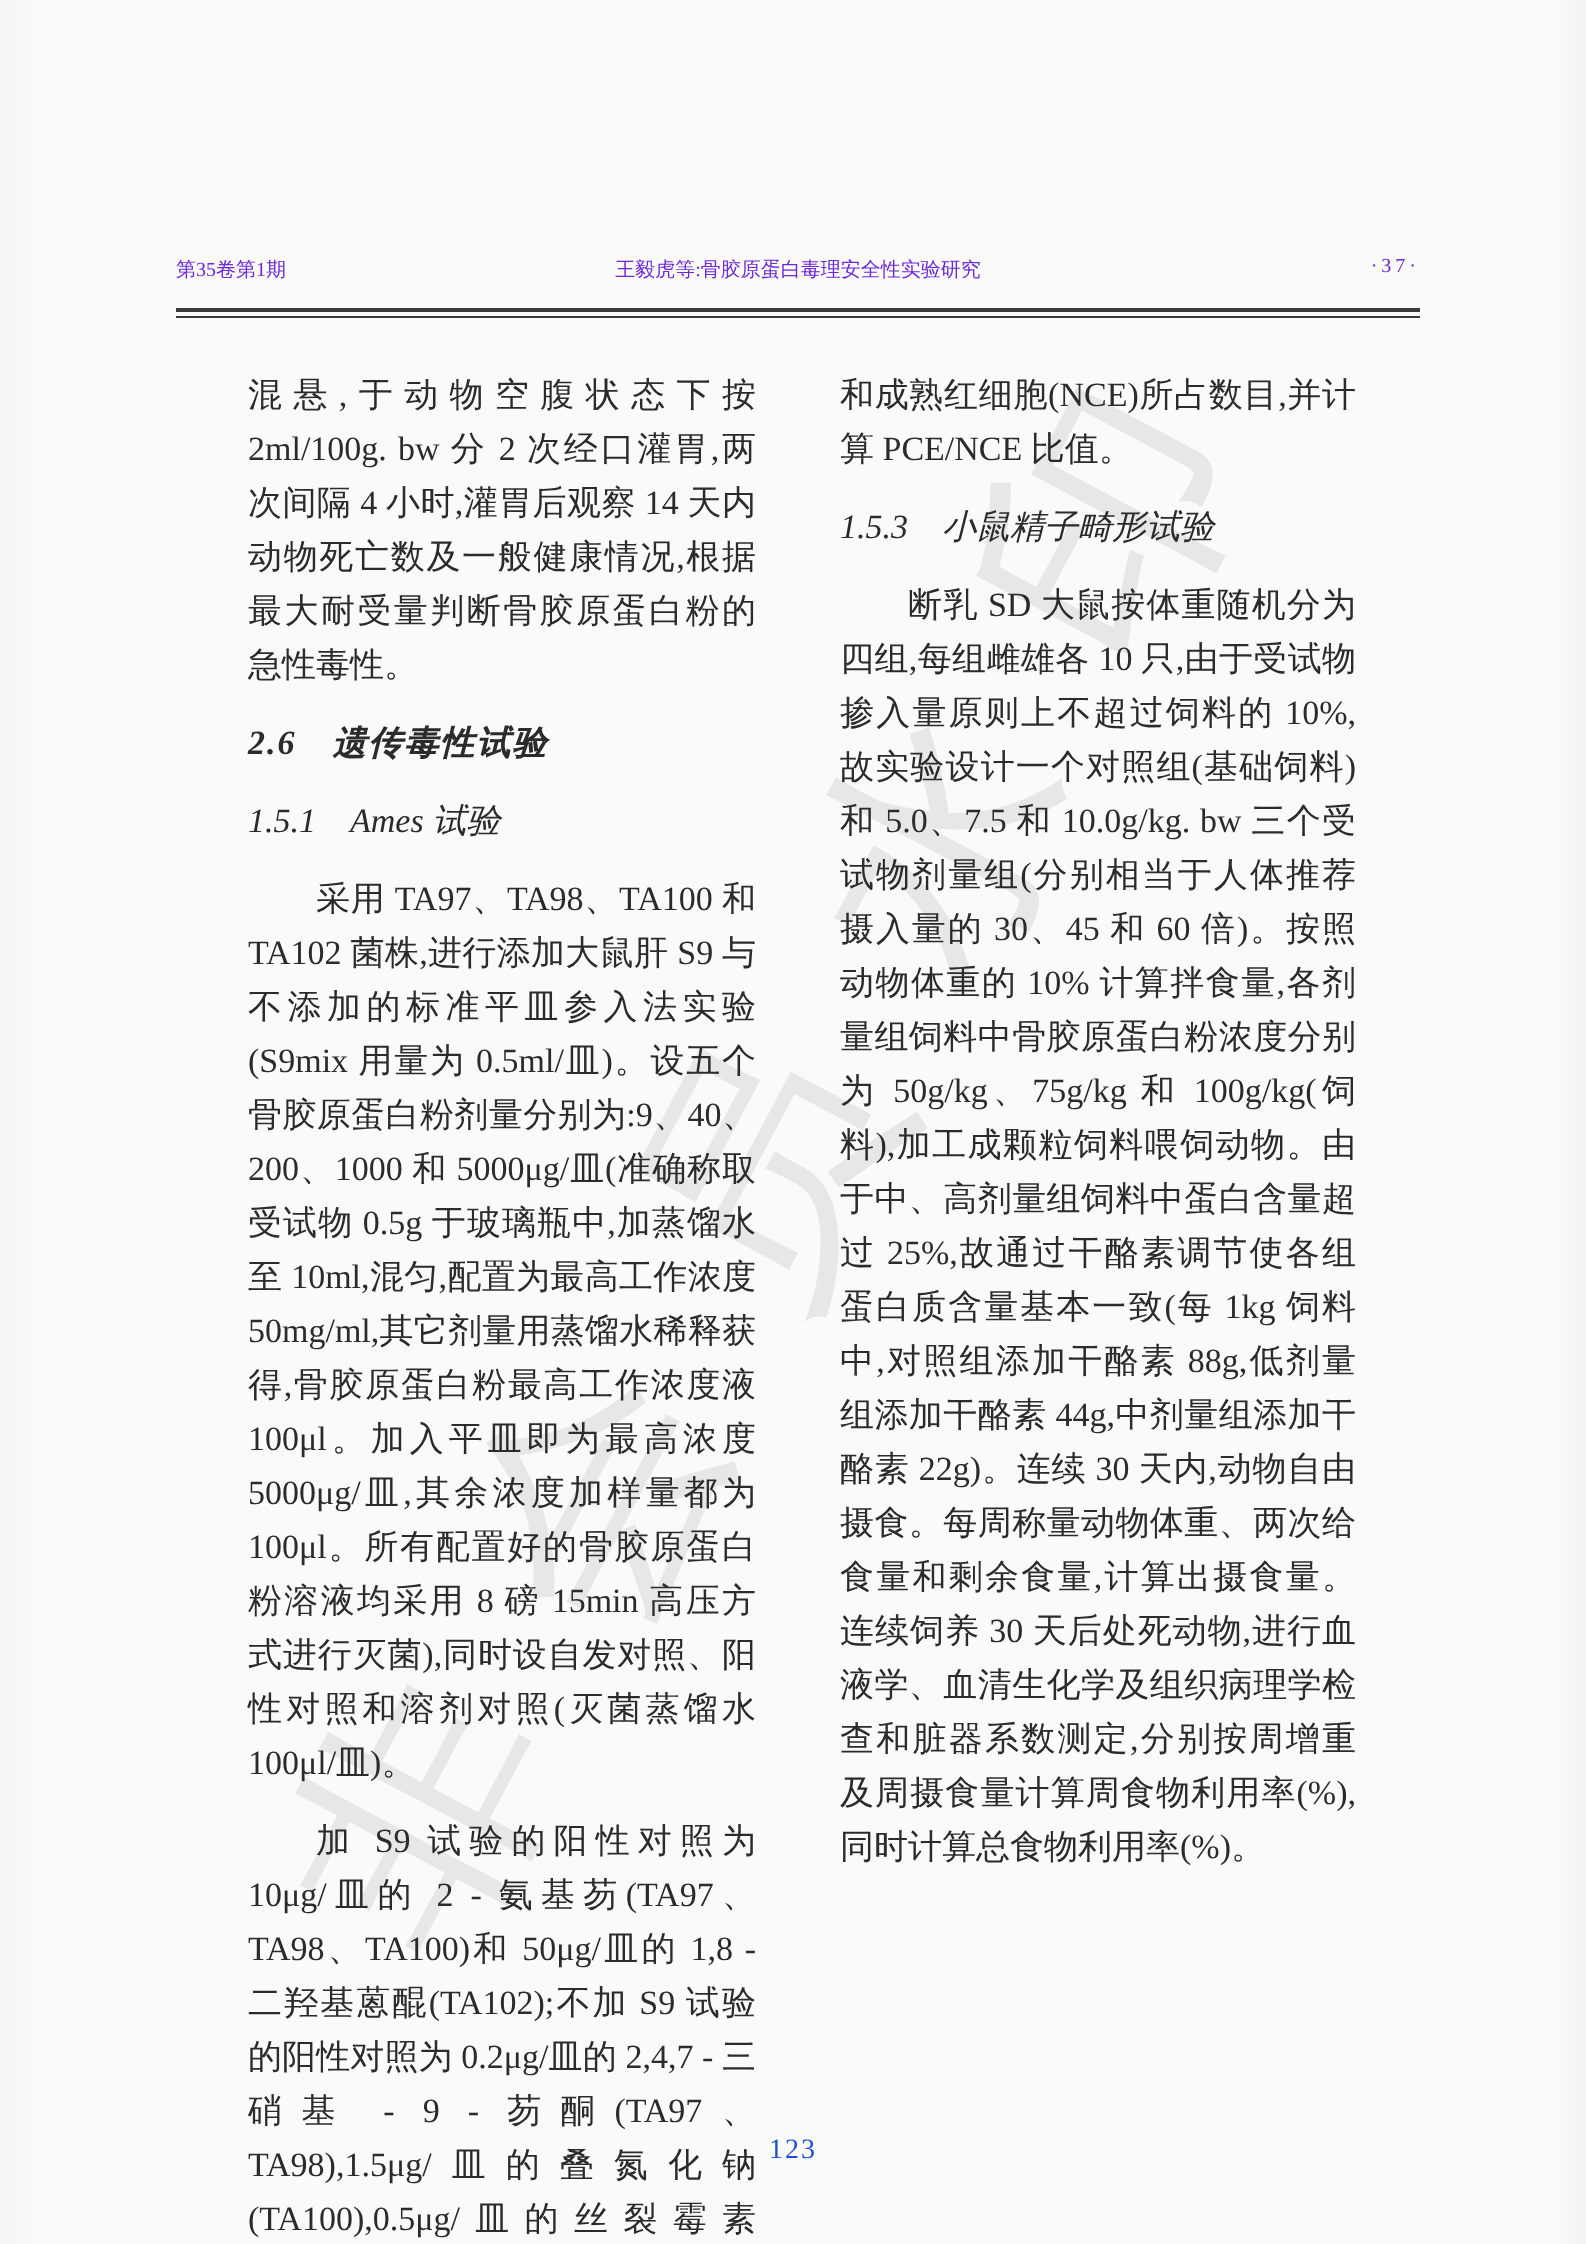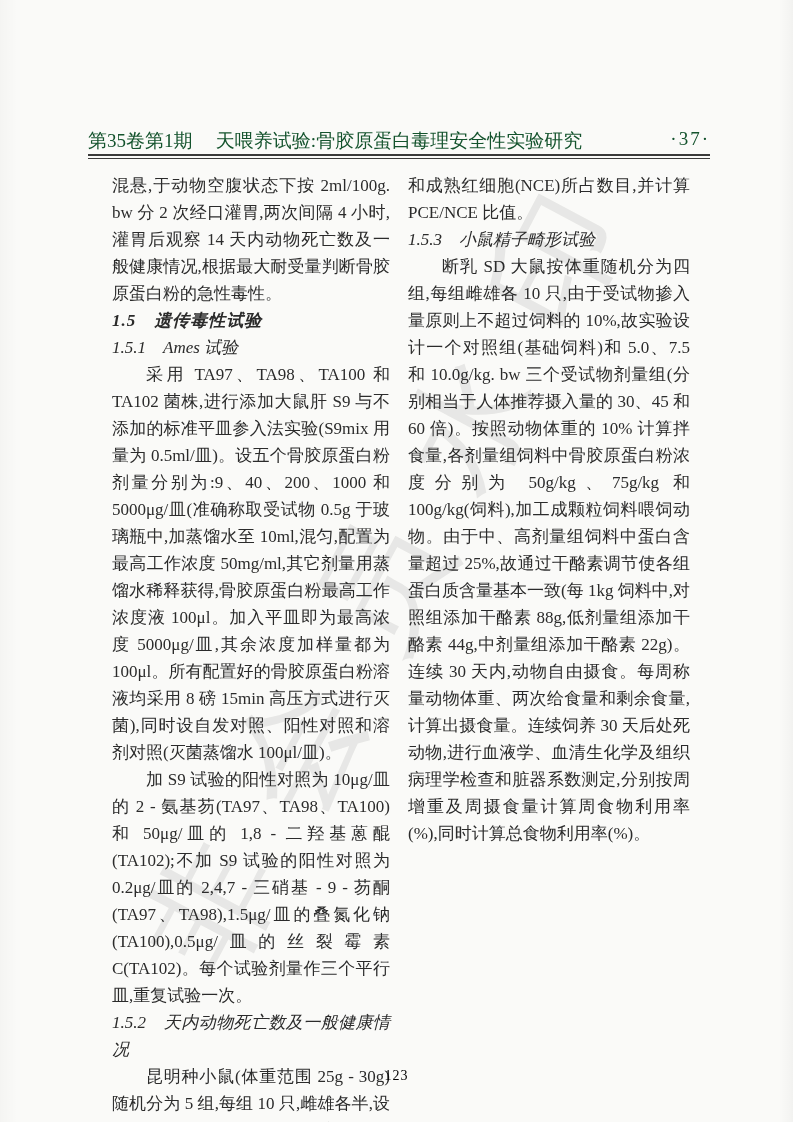--- a/index.html
+++ b/index.html
@@ -21,65 +21,65 @@
   .watermark{
     position:absolute;left:50%;top:50%;
     transform:translate(-50%,-50%) rotate(-62deg);
     font-size:128px;letter-spacing:55px;white-space:nowrap;
     color:rgba(110,110,110,0.13);
     font-family:"Liberation Serif","DejaVu Serif",serif;
     user-select:none;pointer-events:none;z-index:0;
   }
   .header{
     position:absolute;left:88px;top:128px;width:622px;height:24px;
-    font-size:19px;color:#14532d;z-index:1;
+    font-size:10px;color:#6d28d9;z-index:1;
   }
   .header .issue{position:absolute;left:0;top:0;}
   .header .running-title{position:absolute;left:0;right:0;text-align:center;top:0;}
   .header .page-marker{position:absolute;right:0;top:0;letter-spacing:2px;}
   .header-rule{
     position:absolute;left:88px;top:154px;width:622px;height:2px;
     border-top:2px solid #3a3a3a;border-bottom:1px solid #3a3a3a;z-index:1;
   }
   .col{
     position:absolute;top:172px;z-index:1;
     font-size:17px;line-height:27px;
     text-align:justify;
   }
   .col-left{left:112px;width:278px;}
   .col-right{left:408px;width:282px;}
-  .col p{margin:0;}
+  .col p{margin:12px;}
   .indent{text-indent:2em;}
   .h2{
     font-weight:700;font-style:italic;
     letter-spacing:1px;
   }
   .h3{font-weight:400;font-style:italic;}
   .footer{
     position:absolute;left:0;right:0;top:1068px;text-align:center;
-    font-size:14px;color:#000000;z-index:1;letter-spacing:1px;
+    font-size:14px;color:#1d4ed8;z-index:1;letter-spacing:1px;
   }
 </style>
 </head>
 <body>
 
 <div class="page">
 
   <div class="watermark">非会员水印</div>
 
   <div class="header">
     <span class="issue">第35卷第1期</span>
-    <span class="running-title">天喂养试验:骨胶原蛋白毒理安全性实验研究</span>
+    <span class="running-title">王毅虎等:骨胶原蛋白毒理安全性实验研究</span>
     <span class="page-marker">·37·</span>
   </div>
   <div class="header-rule"></div>
 
   <div class="col col-left">
     <p>混悬,于动物空腹状态下按 2ml/100g. bw 分 2 次经口灌胃,两次间隔 4 小时,灌胃后观察 14 天内动物死亡数及一般健康情况,根据最大耐受量判断骨胶原蛋白粉的急性毒性。</p>
-    <p class="h2">1.5　遗传毒性试验</p>
+    <p class="h2">2.6　遗传毒性试验</p>
     <p class="h3">1.5.1　Ames 试验</p>
     <p class="indent">采用 TA97、TA98、TA100 和 TA102 菌株,进行添加大鼠肝 S9 与不添加的标准平皿参入法实验(S9mix 用量为 0.5ml/皿)。设五个骨胶原蛋白粉剂量分别为:9、40、200、1000 和 5000μg/皿(准确称取受试物 0.5g 于玻璃瓶中,加蒸馏水至 10ml,混匀,配置为最高工作浓度 50mg/ml,其它剂量用蒸馏水稀释获得,骨胶原蛋白粉最高工作浓度液 100μl。加入平皿即为最高浓度 5000μg/皿,其余浓度加样量都为 100μl。所有配置好的骨胶原蛋白粉溶液均采用 8 磅 15min 高压方式进行灭菌),同时设自发对照、阳性对照和溶剂对照(灭菌蒸馏水 100μl/皿)。</p>
     <p class="indent">加 S9 试验的阳性对照为 10μg/皿的 2 - 氨基芴(TA97、TA98、TA100)和 50μg/皿的 1,8 - 二羟基蒽醌(TA102);不加 S9 试验的阳性对照为 0.2μg/皿的 2,4,7 - 三硝基 - 9 - 芴酮(TA97、TA98),1.5μg/皿的叠氮化钠(TA100),0.5μg/皿的丝裂霉素 C(TA102)。每个试验剂量作三个平行皿,重复试验一次。</p>
     <p class="h3">1.5.2　天内动物死亡数及一般健康情况</p>
     <p class="indent">昆明种小鼠(体重范围 25g - 30g)随机分为 5 组,每组 10 只,雌雄各半,设 2.5、5.0 和 10.0g/kg. bw 骨胶原蛋白粉试验组(各组分别称取 2.5、5.0 和 10g 受试物,各加蒸馏水至 20ml 悬混),另设阴性对照(蒸馏水)、阳性对照(含磷酰胺 40mg/kg. bw)组。动物分别于试验开始和第 24 小时按经口灌胃 2ml/100g. bw 受试物,末次染毒后 6 小时处死动物,按程序制片。每只动物计数 1000 个嗜多染红细胞(PCE),观察含有微核的嗜多染红细胞数,计算微核率(‰),同时观察 200 个红细胞中 PCE</p>
   </div>
 
   <div class="col col-right">
     <p>和成熟红细胞(NCE)所占数目,并计算 PCE/NCE 比值。</p>
     <p class="h3">1.5.3　小鼠精子畸形试验</p>

